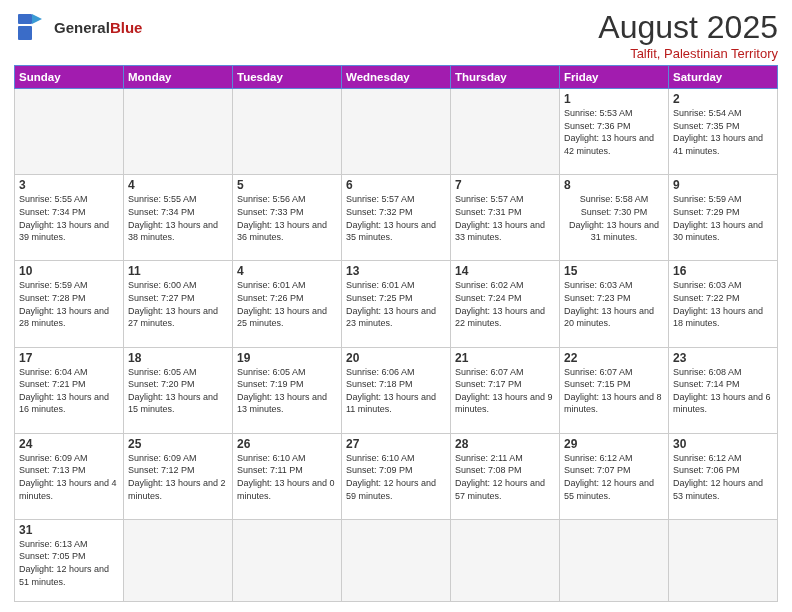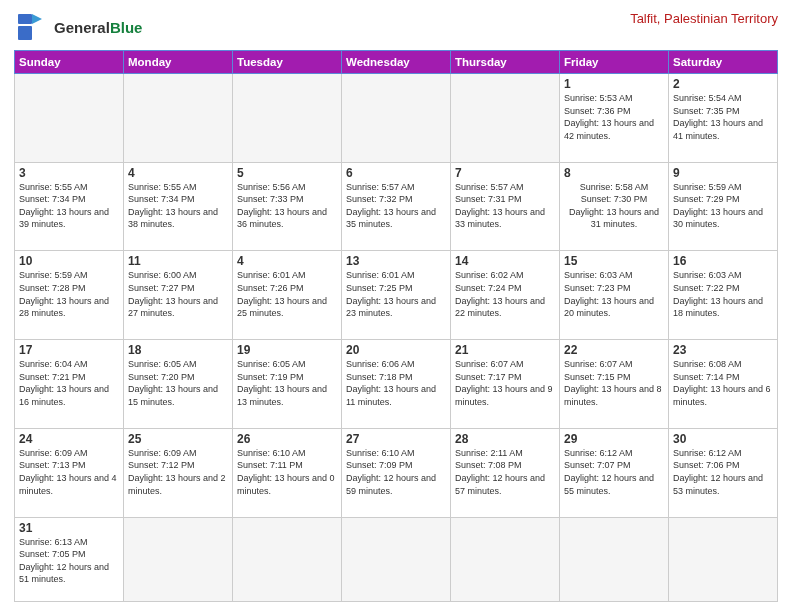--- a/index.html
+++ b/index.html
@@ -99,25 +99,26 @@
         <rect x="0" y="0" width="36" height="36" fill="white"></rect>
 
         <polygon points="14,6 14,30 14,30" fill="none"></polygon>
 
         <rect x="4" y="4" width="14" height="10" rx="1" fill="#3a6cc8"></rect>
         <polygon points="18,4 28,9 18,14" fill="#3a9ad4"></polygon>
         <rect x="4" y="16" width="14" height="14" rx="1" fill="#3a6cc8"></rect>
       </svg>
       <div>
         <div style="font-size:15px; font-weight:normal; color:#333; line-height:1.2;">
-          <span style="font-weight:bold;">General</span><span style="color:#15803d; font-weight:bold;">Blue</span>
+          <span style="font-weight:bold;">General</span><span style="color:#b91c1c; font-weight:bold;">Blue</span>
         </div>
       </div>
     </div>
     <div class="title-block">
+      <div class="cal-title">August 2025</div>
       <div class="cal-subtitle">Talfit, Palestinian Territory</div>
     </div>
   </div>
 
   <table class="calendar">
     <thead>
       <tr>
         <th>Sunday</th>
         <th>Monday</th>
         <th>Tuesday</th>

